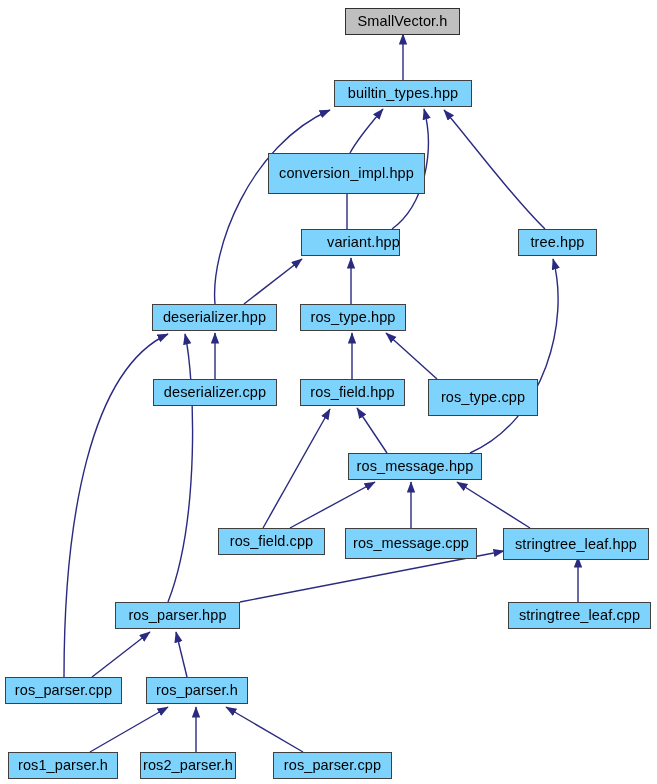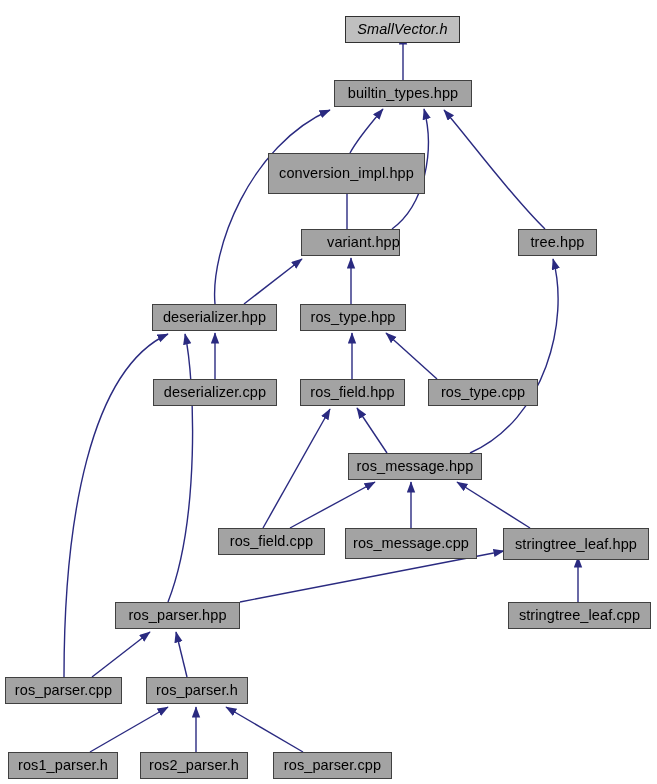--- a/index.html
+++ b/index.html
@@ -17,21 +17,21 @@
     left:0; top:0;
     width:657px; height:784px;
     pointer-events:none;
   }
   .node{
     position:absolute;
     box-sizing:border-box;
     display:flex;
     align-items:center;
     justify-content:center;
-    background:#a3a3a3;
+    background:#7dd3fc;
     border:1px solid #404040;
     font-size:14.5px;
     color:#000000;
     white-space:nowrap;
     letter-spacing:0.1px;
     line-height:1;
   }
   .node.current{
     background:#bfbfbf;
     border-color:#303030;
@@ -74,21 +74,21 @@
         <path d="M 168,602 C 200,520 195,380 185,334" marker-end="url(#arrowhead)" stroke="#2a2a80"></path>
         <path d="M 64,677 C 64,520 90,370 168,334" marker-end="url(#arrowhead)" stroke="#2a2a80"></path>
         <path d="M 92,677 L 150,632" marker-end="url(#arrowhead)" stroke="#2a2a80"></path>
         <path d="M 187,677 L 176,632" marker-end="url(#arrowhead)" stroke="#2a2a80"></path>
         <path d="M 90,752 L 168,707" marker-end="url(#arrowhead)" stroke="#2a2a80"></path>
         <path d="M 196,752 L 196,707" marker-end="url(#arrowhead)" stroke="#2a2a80"></path>
         <path d="M 303,752 L 226,707" marker-end="url(#arrowhead)" stroke="#2a2a80"></path>
       </g>
   </svg>
   <div id="node-layer">
-      <div class="node current" style="left: 345px; top: 16px; width: 115px; height: 27px; font-style: italic;">
+      <div class="node current" style="left: 345px; top: 8px; width: 115px; height: 27px;">
         <span class="lbl">SmallVector.h</span>
       </div>
       <div class="node" style="left: 334px; top: 80px; width: 138px; height: 27px;">
         <span class="lbl">builtin_types.hpp</span>
       </div>
       <div class="node" style="left: 268px; top: 153px; width: 157px; height: 41px;">
         <span class="lbl">conversion_impl.hpp</span>
       </div>
       <div class="node" style="left: 301px; top: 229px; width: 99px; height: 27px; padding-left: 26px;">
         <span class="lbl">variant.hpp</span>
@@ -101,21 +101,21 @@
       </div>
       <div class="node" style="left: 300px; top: 304px; width: 106px; height: 27px;">
         <span class="lbl">ros_type.hpp</span>
       </div>
       <div class="node" style="left: 153px; top: 379px; width: 124px; height: 27px;">
         <span class="lbl">deserializer.cpp</span>
       </div>
       <div class="node" style="left: 300px; top: 379px; width: 105px; height: 27px;">
         <span class="lbl">ros_field.hpp</span>
       </div>
-      <div class="node" style="left: 428px; top: 379px; width: 110px; height: 27px;">
+      <div class="node" style="left: 428px; top: 379px; width: 110px; height: 37px;">
         <span class="lbl">ros_type.cpp</span>
       </div>
       <div class="node" style="left: 348px; top: 453px; width: 134px; height: 27px;">
         <span class="lbl">ros_message.hpp</span>
       </div>
       <div class="node" style="left: 218px; top: 528px; width: 107px; height: 27px;">
         <span class="lbl">ros_field.cpp</span>
       </div>
       <div class="node" style="left: 345px; top: 528px; width: 132px; height: 31px;">
         <span class="lbl">ros_message.cpp</span>
@@ -131,20 +131,20 @@
       </div>
       <div class="node" style="left: 5px; top: 677px; width: 117px; height: 27px;">
         <span class="lbl">ros_parser.cpp</span>
       </div>
       <div class="node" style="left: 146px; top: 677px; width: 102px; height: 27px;">
         <span class="lbl">ros_parser.h</span>
       </div>
       <div class="node" style="left: 8px; top: 752px; width: 110px; height: 27px;">
         <span class="lbl">ros1_parser.h</span>
       </div>
-      <div class="node" style="left: 140px; top: 752px; width: 108px; height: 27px; align-items: center;">
+      <div class="node" style="left: 140px; top: 752px; width: 96px; height: 27px; align-items: center;">
         <span class="lbl">ros2_parser.h</span>
       </div>
       <div class="node" style="left: 273px; top: 752px; width: 119px; height: 27px;">
         <span class="lbl">ros_parser.cpp</span>
       </div>
     </div>
 </div>
 
 </body></html>

